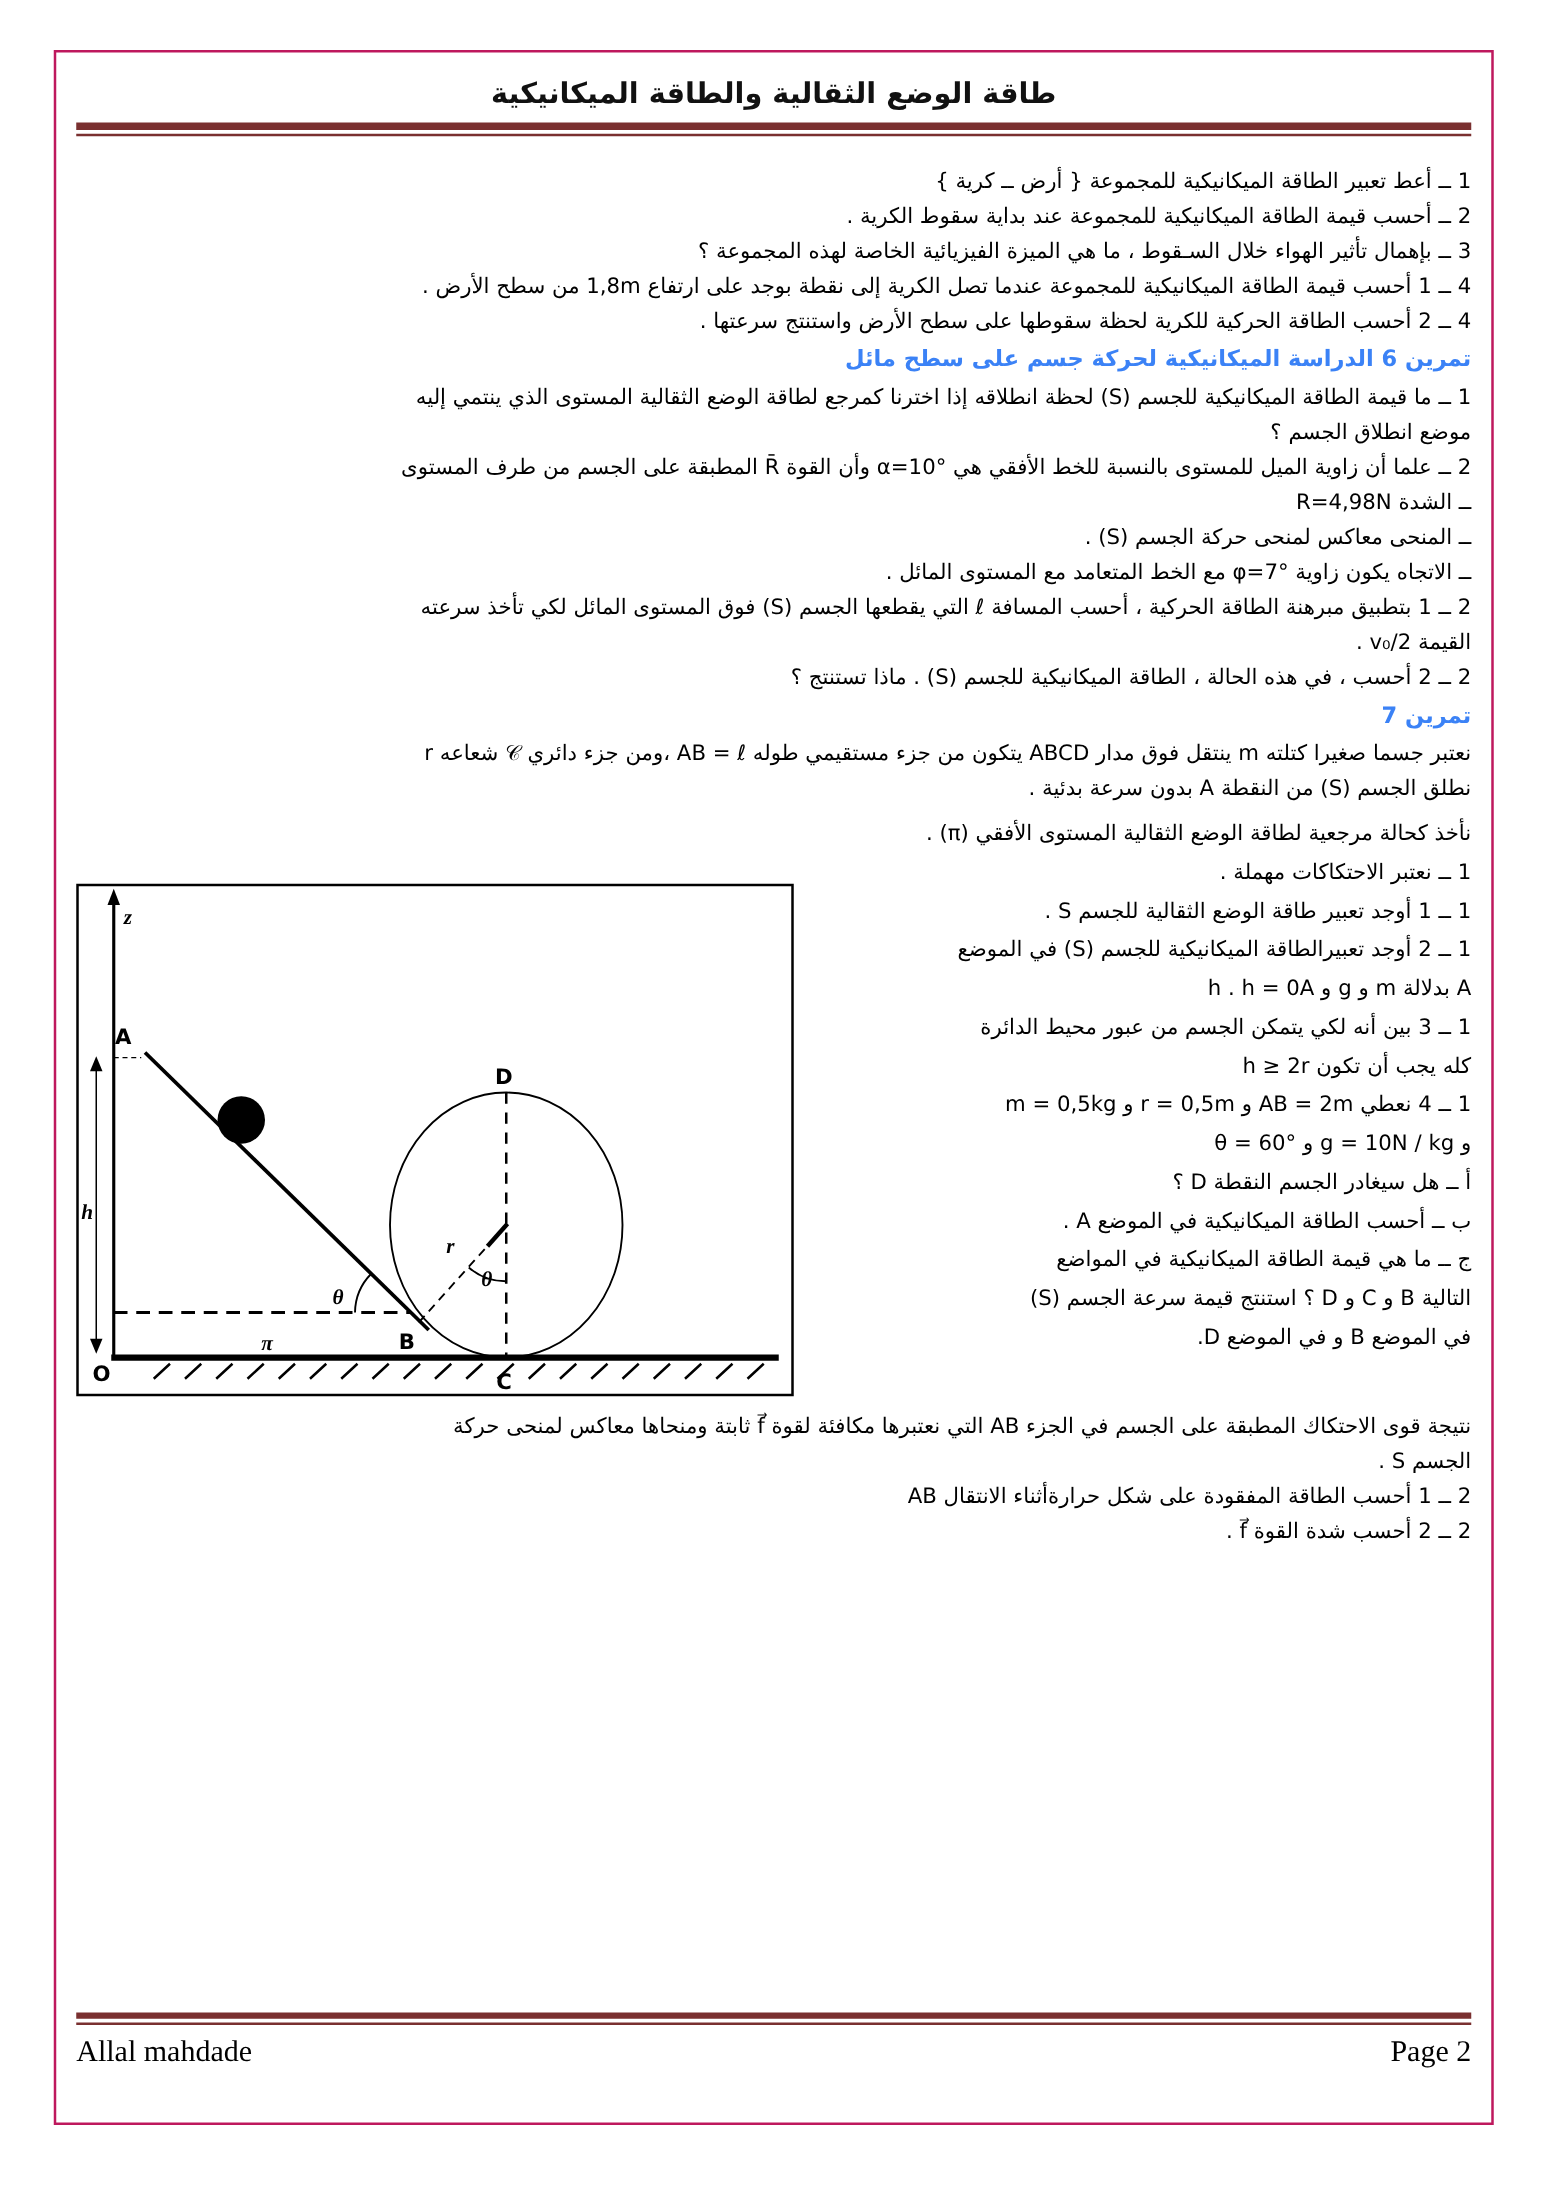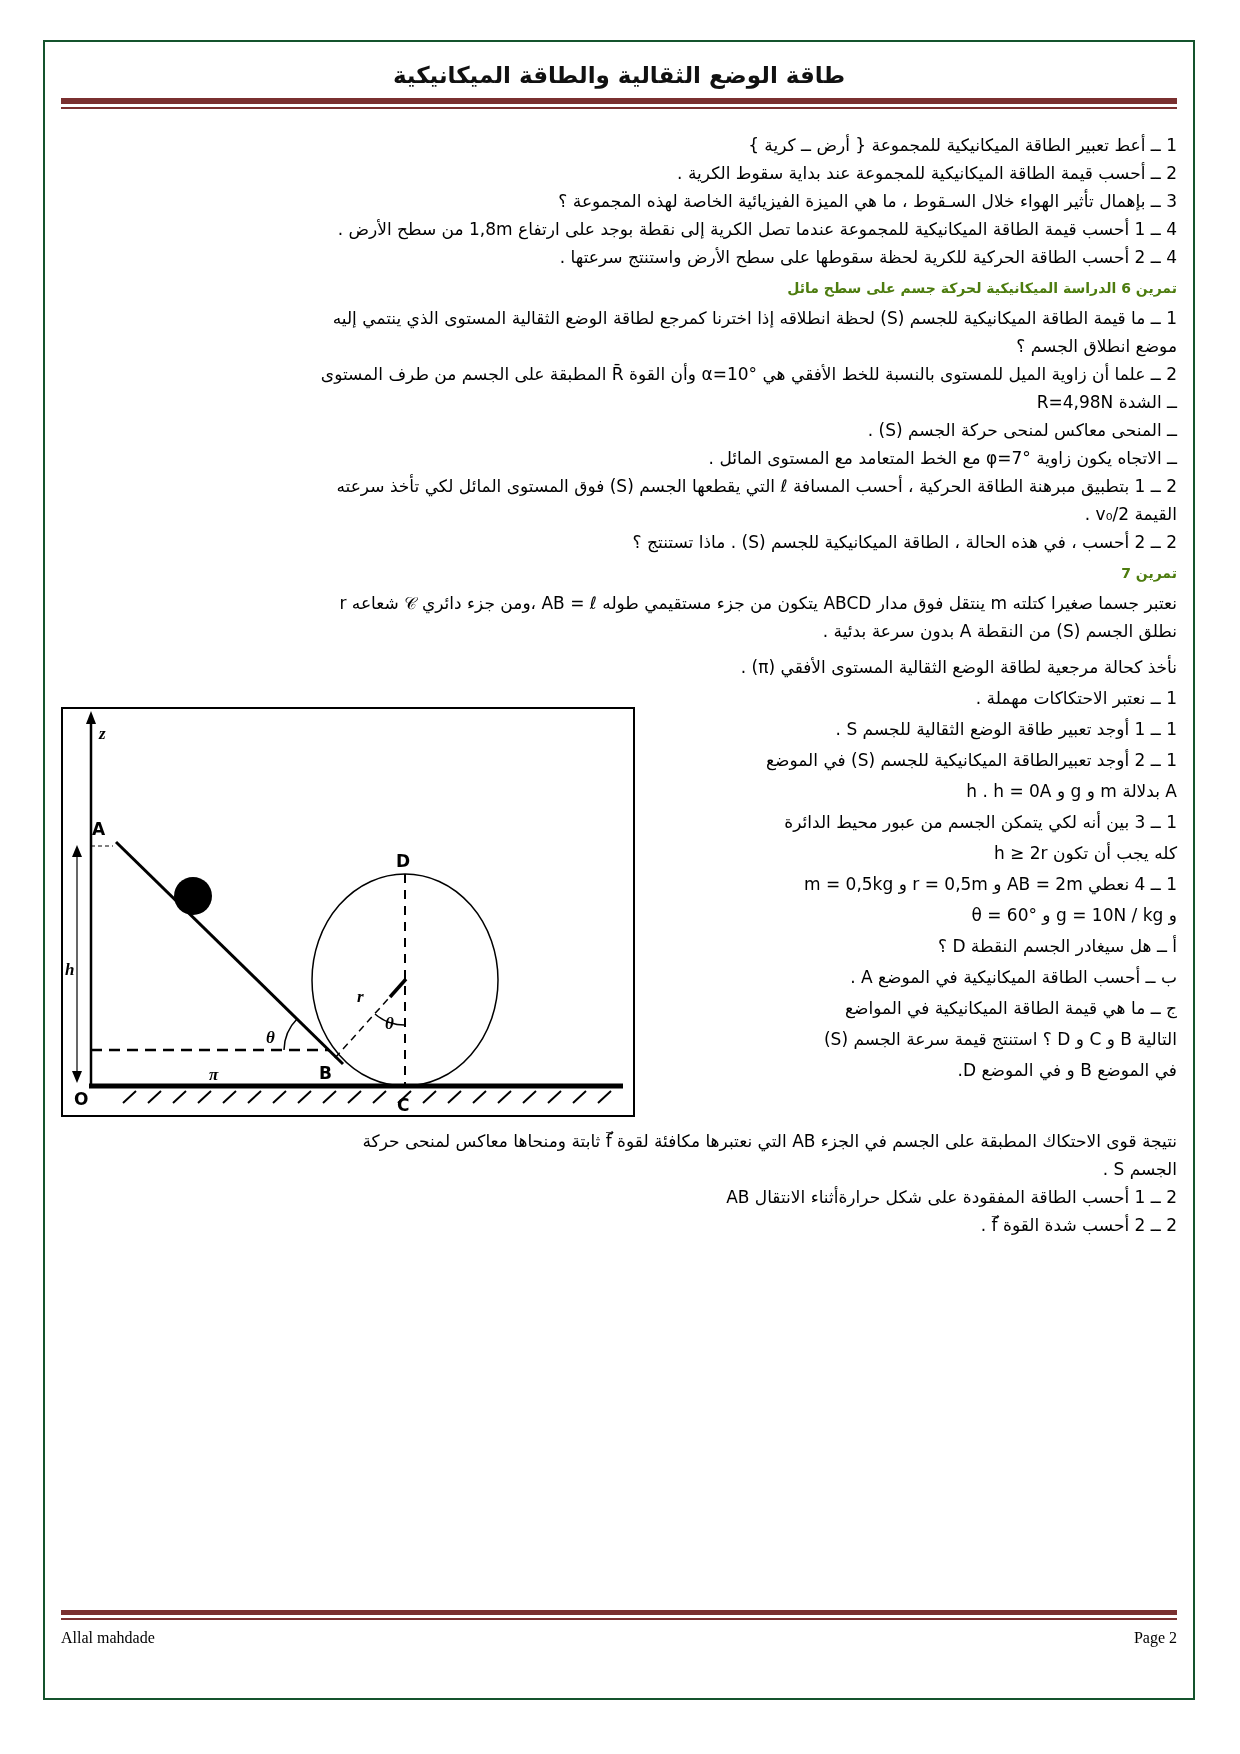--- a/index.html
+++ b/index.html
@@ -1,32 +1,32 @@
 <!DOCTYPE html>
 <html lang="ar"><head>
 <meta charset="utf-8">
 <style>
   html,body{margin:0;padding:0;background:#ffffff;}
   body{width:1240px;height:1754px;position:relative;font-family:"DejaVu Sans",sans-serif;color:#000;}
-  .page-frame{position:absolute;left:43px;top:40px;width:1152px;height:1660px;border:2px solid #14532d;box-sizing:border-box;background:#fff;}
+  .page-frame{position:absolute;left:43px;top:40px;width:1152px;height:1660px;border:2px solid #be185d;box-sizing:border-box;background:#fff;}
   .inner{padding:0 16px;}
   .title{margin:0;padding-top:20px;text-align:center;font-size:23px;font-weight:bold;color:#111;}
   .rule-thick{height:6px;background:#7a3030;margin-top:10px;}
   .rule-thin{height:2px;background:#7a3030;margin-top:3px;}
   .content{direction:rtl;text-align:right;font-size:17px;line-height:28px;padding-top:22px;}
   .content p{margin:0;}
-  .ex-heading{color:#4d7c0f;font-weight:bold;font-size:14px;margin:3px 0 2px 0 !important;}
+  .ex-heading{color:#3b82f6;font-weight:bold;font-size:18px;margin:3px 0 2px 0 !important;}
   .cols{display:flex;align-items:flex-start;margin-top:4px;}
   .col-right{flex:1;min-width:0;}
   .col-right p{line-height:26px;margin:0 0 5px 0;}
   .figure-box{width:574px;flex:0 0 574px;border:2px solid #000;box-sizing:border-box;margin-top:22px;background:#fff;direction:ltr;}
   .figure-box svg{display:block;}
   .bottom-block{margin-top:10px;}
   .footer{position:absolute;left:16px;right:16px;top:1568px;}
-  .footer-row{display:flex;justify-content:space-between;direction:ltr;font-family:"Liberation Serif",serif;font-size:16px;margin-top:9px;}
+  .footer-row{display:flex;justify-content:space-between;direction:ltr;font-family:"Liberation Serif",serif;font-size:24px;margin-top:9px;}
   .svg-label-sans{font-family:"DejaVu Sans",sans-serif;font-weight:bold;font-size:17px;}
   .svg-label-serif{font-family:"Liberation Serif",serif;font-weight:bold;font-style:italic;font-size:17px;}
 </style>
 </head>
 <body>
 
 <div class="page-frame">
   <div class="inner">
     <h1 class="title">طاقة الوضع الثقالية والطاقة الميكانيكية</h1>
     <div class="rule-thick"></div>

